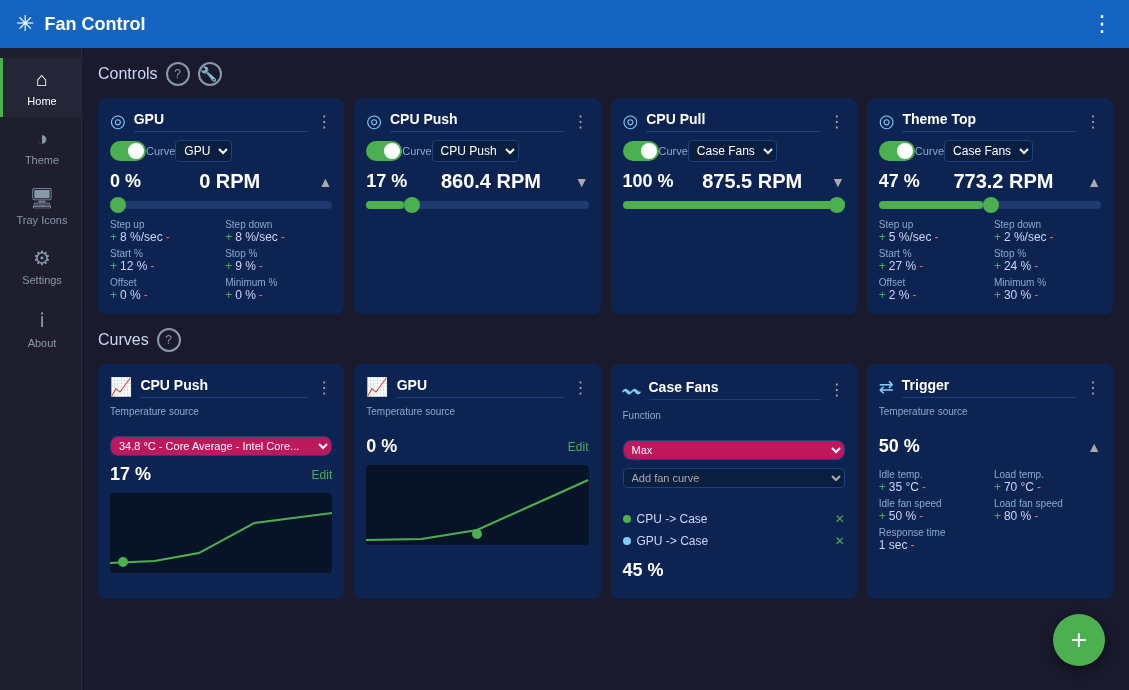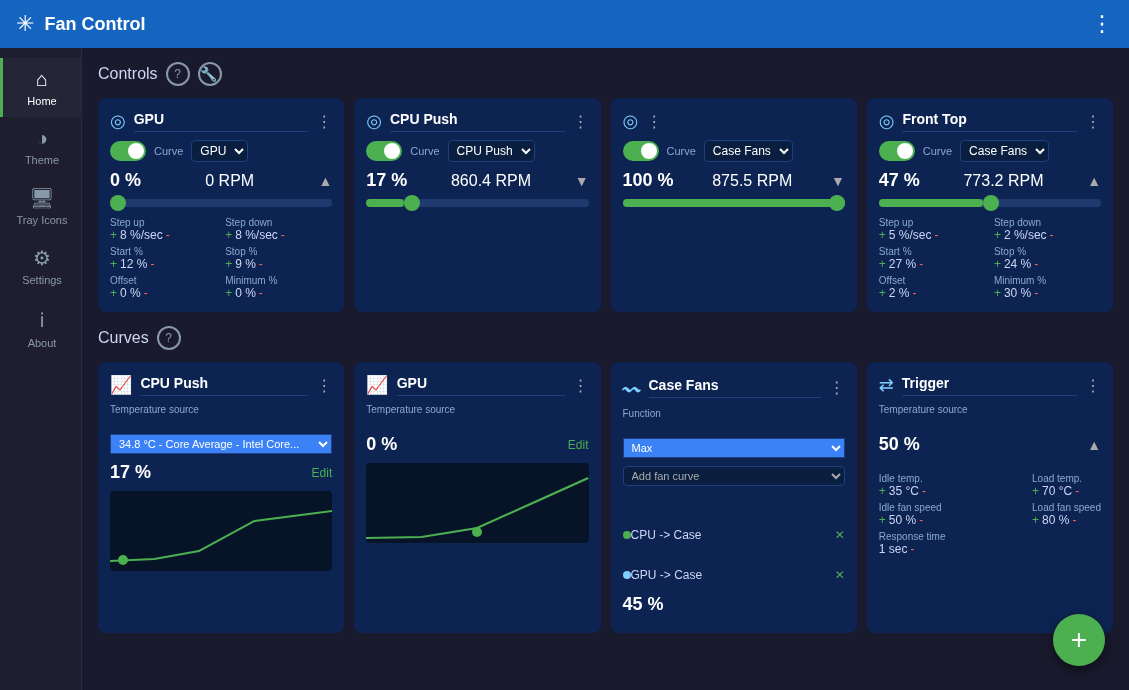--- a/index.html
+++ b/index.html
@@ -34,29 +34,29 @@
 
     
     .control-card { background: #0d2453; border-radius: 8px; padding: 12px; flex: 1; min-width: 200px; position: relative; }
     .curve-card { background: #0d2453; border-radius: 8px; padding: 12px; flex: 1; min-width: 200px; position: relative; min-height: 200px; }
 
     .card-header { display: flex; align-items: center; gap: 8px; margin-bottom: 8px; }
     .card-icon { font-size: 18px; color: #7ecfff; }
     .card-title { font-size: 14px; font-weight: 600; color: #fff; flex: 1; border-bottom: 1px solid #1e4080; padding-bottom: 4px; }
     .card-menu { color: #aaa; cursor: pointer; font-size: 16px; }
 
-    .card-toggle-row { display: flex; align-items: center; gap: 8px; margin-bottom: 8px; }
+    .card-toggle-row { display: flex; align-items: center; margin-bottom: 8px; }
     .toggle { width: 36px; height: 20px; background: #4caf50; border-radius: 10px; position: relative; cursor: pointer; }
     .toggle-knob { width: 16px; height: 16px; background: #fff; border-radius: 50%; position: absolute; top: 2px; right: 2px; }
     .curve-label { font-size: 11px; color: #88aacc; }
     .curve-select { background: #0a1e40; border: 1px solid #1e4080; color: #fff; font-size: 12px; padding: 2px 4px; border-radius: 4px; cursor: pointer; }
 
     .rpm-row { display: flex; align-items: center; justify-content: space-between; margin-bottom: 8px; }
     .percent-val { font-size: 18px; font-weight: bold; color: #fff; }
-    .rpm-val { font-size: 16px; font-weight: normal; color: #fff; }
+    .rpm-val { font-size: 20px; font-weight: bold; color: #fff; }
     .rpm-arrow { color: #aaa; font-size: 14px; }
 
     
     .slider-container { position: relative; height: 8px; background: #1e3a6e; border-radius: 4px; margin-bottom: 10px; }
     .slider-fill { height: 100%; background: #4caf50; border-radius: 4px; }
     .slider-thumb { width: 16px; height: 16px; background: #4caf50; border-radius: 50%; position: absolute; top: -4px; cursor: pointer; }
 
     
     .stats-grid { display: grid; grid-template-columns: 1fr 1fr; gap: 4px 8px; }
     .stat-label { font-size: 10px; color: #88aacc; }
@@ -64,34 +64,34 @@
     .stat-val { font-size: 12px; color: #cdd6f4; }
     .stat-btn { color: #4caf50; font-size: 12px; cursor: pointer; line-height: 1; }
     .stat-btn-neg { color: #ff6655; font-size: 12px; cursor: pointer; line-height: 1; }
 
     
     .chart-area { background: #071428; border-radius: 4px; height: 80px; position: relative; overflow: hidden; margin-top: 8px; }
     .chart-dot { width: 10px; height: 10px; border-radius: 50%; position: absolute; bottom: 6px; }
 
     
     .temp-source-label { font-size: 10px; color: #88aacc; margin-bottom: 19px; }
-    .temp-source-select { background: #3b82f6; border: 1px solid #1e4080; color: #fff; font-size: 11px; padding: 2px 4px; border-radius: 0; cursor: pointer; width: 100%; margin-bottom: 8px; }
+    .temp-source-select { background: #be185d; border: 1px solid #1e4080; color: #fff; font-size: 11px; padding: 2px 4px; border-radius: 8px; cursor: pointer; width: 100%; margin-bottom: 8px; }
 
     .percent-edit-row { display: flex; align-items: center; justify-content: space-between; margin-bottom: 6px; }
     .percent-large { font-size: 18px; font-weight: bold; color: #fff; }
     .edit-btn { color: #4caf50; font-size: 12px; cursor: pointer; }
 
     
-    .fan-curve-item { display: flex; align-items: center; padding: 4px 0; font-size: 12px; margin-top: 18px; }
+    .fan-curve-item { display: flex; align-items: center; gap: 6px; padding: 4px 0; font-size: 12px; }
     .fan-dot { width: 8px; height: 8px; border-radius: 50%; }
     .fan-x { color: #4caf50; cursor: pointer; margin-left: auto; }
     .add-fan-select { background: #0a1e40; border: 1px solid #1e4080; color: #aaa; font-size: 11px; padding: 2px 4px; border-radius: 4px; cursor: pointer; width: 100%; margin-bottom: 20px; }
 
     
-    .trigger-stats { display: grid; grid-template-columns: 1fr; gap: 4px 8px; margin-top: 18px; }
+    .trigger-stats { display: grid; grid-template-columns: 1fr 1fr; gap: 4px 8px; margin-top: 12px; }
     .trig-label { font-size: 10px; color: #88aacc; }
     .trig-val-row { display: flex; align-items: center; gap: 3px; }
     .trig-val { font-size: 12px; color: #cdd6f4; }
 
     
     .fab { width: 52px; height: 52px; background: #4caf50; border-radius: 50%; position: fixed; bottom: 24px; right: 24px; display: flex; align-items: center; justify-content: center; color: #fff; font-size: 28px; cursor: pointer; box-shadow: 0 4px 12px rgba(0,0,0,0.5); }
 
     
     .content::-webkit-scrollbar { width: 6px; }
     .content::-webkit-scrollbar-track { background: #1a1a2e; }
@@ -240,20 +240,21 @@
         </div>
         <div class="slider-container">
           <div class="slider-fill" style="width:17%"></div>
           <div class="slider-thumb" style="left:17%"></div>
         </div>
       </div>
 
       <div class="control-card">
         <div class="card-header">
           <span class="card-icon">◎</span>
+          <span class="card-title">CPU Pull</span>
           <span class="card-menu">⋮</span>
         </div>
         <div class="card-toggle-row">
           <div class="toggle">
               <div class="toggle-knob"></div>
             </div>
           <span class="curve-label">Curve</span>
           <select class="curve-select"><option>Case Fans</option></select>
         </div>
         <div class="rpm-row">
@@ -263,21 +264,21 @@
         </div>
         <div class="slider-container">
           <div class="slider-fill" style="width:100%"></div>
           <div class="slider-thumb" style="left:calc(100% - 16px)"></div>
         </div>
       </div>
 
       <div class="control-card">
         <div class="card-header">
           <span class="card-icon">◎</span>
-          <span class="card-title">Front Top</span>
+          <span class="card-title">Theme Top</span>
           <span class="card-menu">⋮</span>
         </div>
         <div class="card-toggle-row">
           <div class="toggle">
               <div class="toggle-knob"></div>
             </div>
           <span class="curve-label">Curve</span>
           <select class="curve-select"><option>Case Fans</option></select>
         </div>
         <div class="rpm-row">

